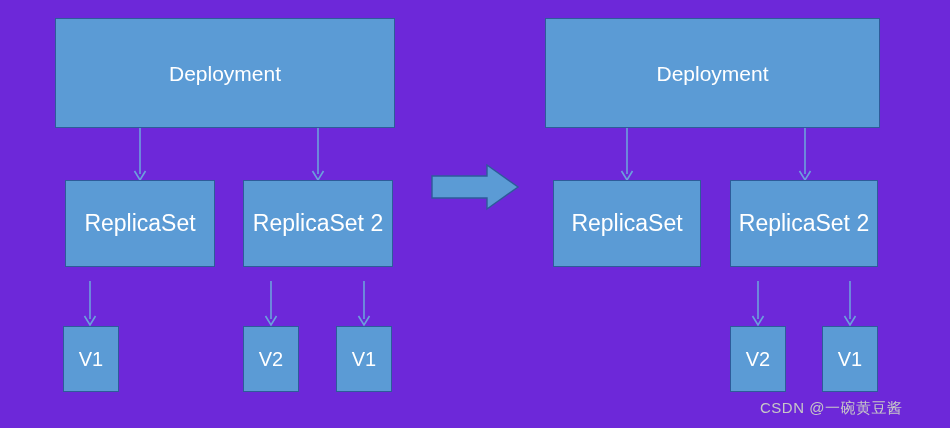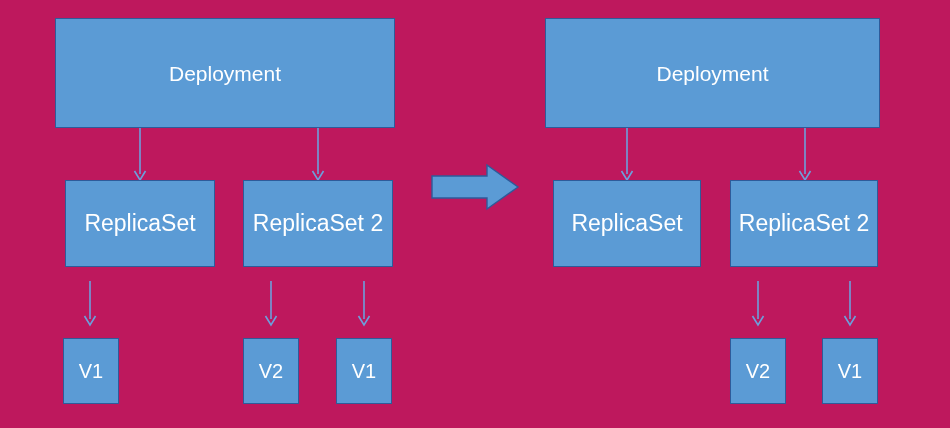--- a/index.html
+++ b/index.html
@@ -7,40 +7,40 @@
     padding: 0;
     background: #ffffff;
   }
   body {
     font-family: "Liberation Sans", sans-serif;
   }
   #canvas {
     position: relative;
     width: 950px;
     height: 428px;
-    background: #be185d;
+    background: #6d28d9;
     overflow: hidden;
   }
   .node {
     position: absolute;
     box-sizing: border-box;
     background: #5B9BD5;
     border: 1px solid #2E5B9A;
     display: flex;
     align-items: center;
     justify-content: center;
     color: #ffffff;
     font-family: "Liberation Sans", sans-serif;
     font-weight: 400;
     line-height: 1;
     user-select: none;
   }
   .node.deployment { font-size: 21px; }
   .node.replicaset { font-size: 23px; }
-  .node.pod        { font-size: 20px; margin-top: 12px; }
+  .node.pod        { font-size: 20px; }
 
   .connector {
     position: absolute;
     overflow: visible;
   }
   .connector svg { display: block; overflow: visible; }
 
   .transition-arrow {
     position: absolute;
     overflow: visible;
@@ -167,14 +167,15 @@
   </div>
 
   <div class="node pod" style="left:730px; top:326px; width:56px; height:66px;">
     <span>V2</span>
   </div>
 
   <div class="node pod" style="left:822px; top:326px; width:56px; height:66px;">
     <span>V1</span>
   </div>
 
+  <div class="watermark" style="left:760px; top:399px;">CSDN @一碗黄豆酱</div>
 
 </div>
 
 </body></html>

